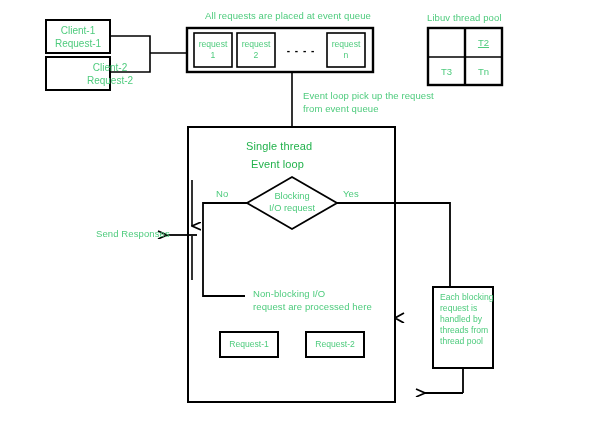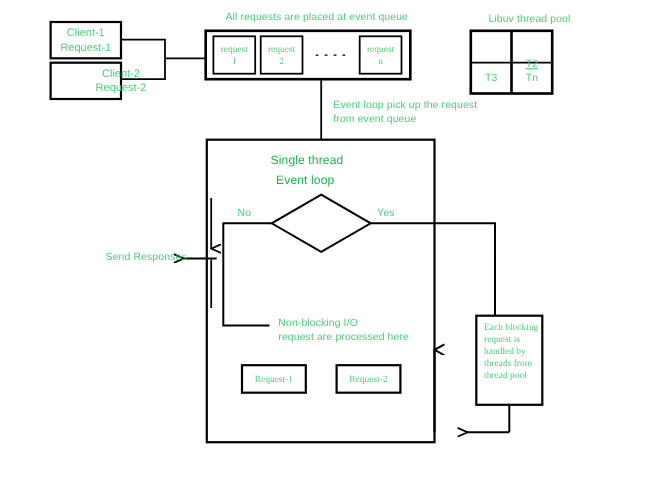--- a/index.html
+++ b/index.html
@@ -46,21 +46,20 @@
     text-align: center;
     color: #4ecb7d;
     font-size: 10px;
     line-height: 13px;
     white-space: pre-line;
     pointer-events: none;
   }
   .boxtext.small {
     font-size: 8.6px;
     line-height: 11px;
-    font-family: Liberation Serif, serif;
   }
   .boxtext.left {
     justify-content: flex-start;
     text-align: left;
     align-items: flex-start;
   }
   .boxtext.thread {
     font-size: 9.5px;
   }
   .diamond-text {
@@ -136,31 +135,33 @@
   <div class="lbl" style="left:205px; top:10px;">All requests are placed at event queue</div>
 
   <div class="boxtext small" style="left:194px; top:33px; width:38px; height:34px;">request
 1</div>
   <div class="boxtext small" style="left:237px; top:33px; width:38px; height:34px;">request
 2</div>
   <div class="boxtext small" style="left:327px; top:33px; width:38px; height:34px;">request
 n</div>
   <div class="boxtext" style="left:277px; top:33px; width:48px; height:34px; color:#000000; font-weight:bold; letter-spacing:1px;">- - - -</div>
 
-  <div class="lbl" style="left:444px; top:12px;">Libuv thread pool</div>
-  <div class="boxtext thread" style="left:465px; top:44px; width:37px; height:29px;text-decoration:underline;">T2</div>
+  <div class="lbl" style="left:427px; top:12px;">Libuv thread pool</div>
+  <div class="boxtext thread" style="left:465px; top:28px; width:37px; height:29px;text-decoration:underline;">T2</div>
   <div class="boxtext thread" style="left:428px; top:57px; width:37px; height:28px;">T3</div>
   <div class="boxtext thread" style="left:465px; top:57px; width:37px; height:28px;">Tn</div>
 
   <div class="lbl" style="left:303px; top:90px;">Event loop pick up the request
 from event queue</div>
 
   <div class="lbl bold" style="left:246px; top:140px;">Single thread</div>
   <div class="lbl bold" style="left:251px; top:158px;">Event loop</div>
 
+  <div class="diamond-text" style="left:254px; top:190px; width:76px;">Blocking
+I/O request</div>
 
   <div class="lbl" style="left:216px; top:188px;text-align:right;">No</div>
   <div class="lbl" style="left:343px; top:188px;">Yes</div>
 
   <div class="lbl" style="left:96px; top:228px;">Send Responses</div>
 
   <div class="lbl" style="left:253px; top:288px;">Non-blocking I/O
 request are processed here</div>
 
   <div style="position:absolute; left:219px; top:331px; width:56px; height:23px;

